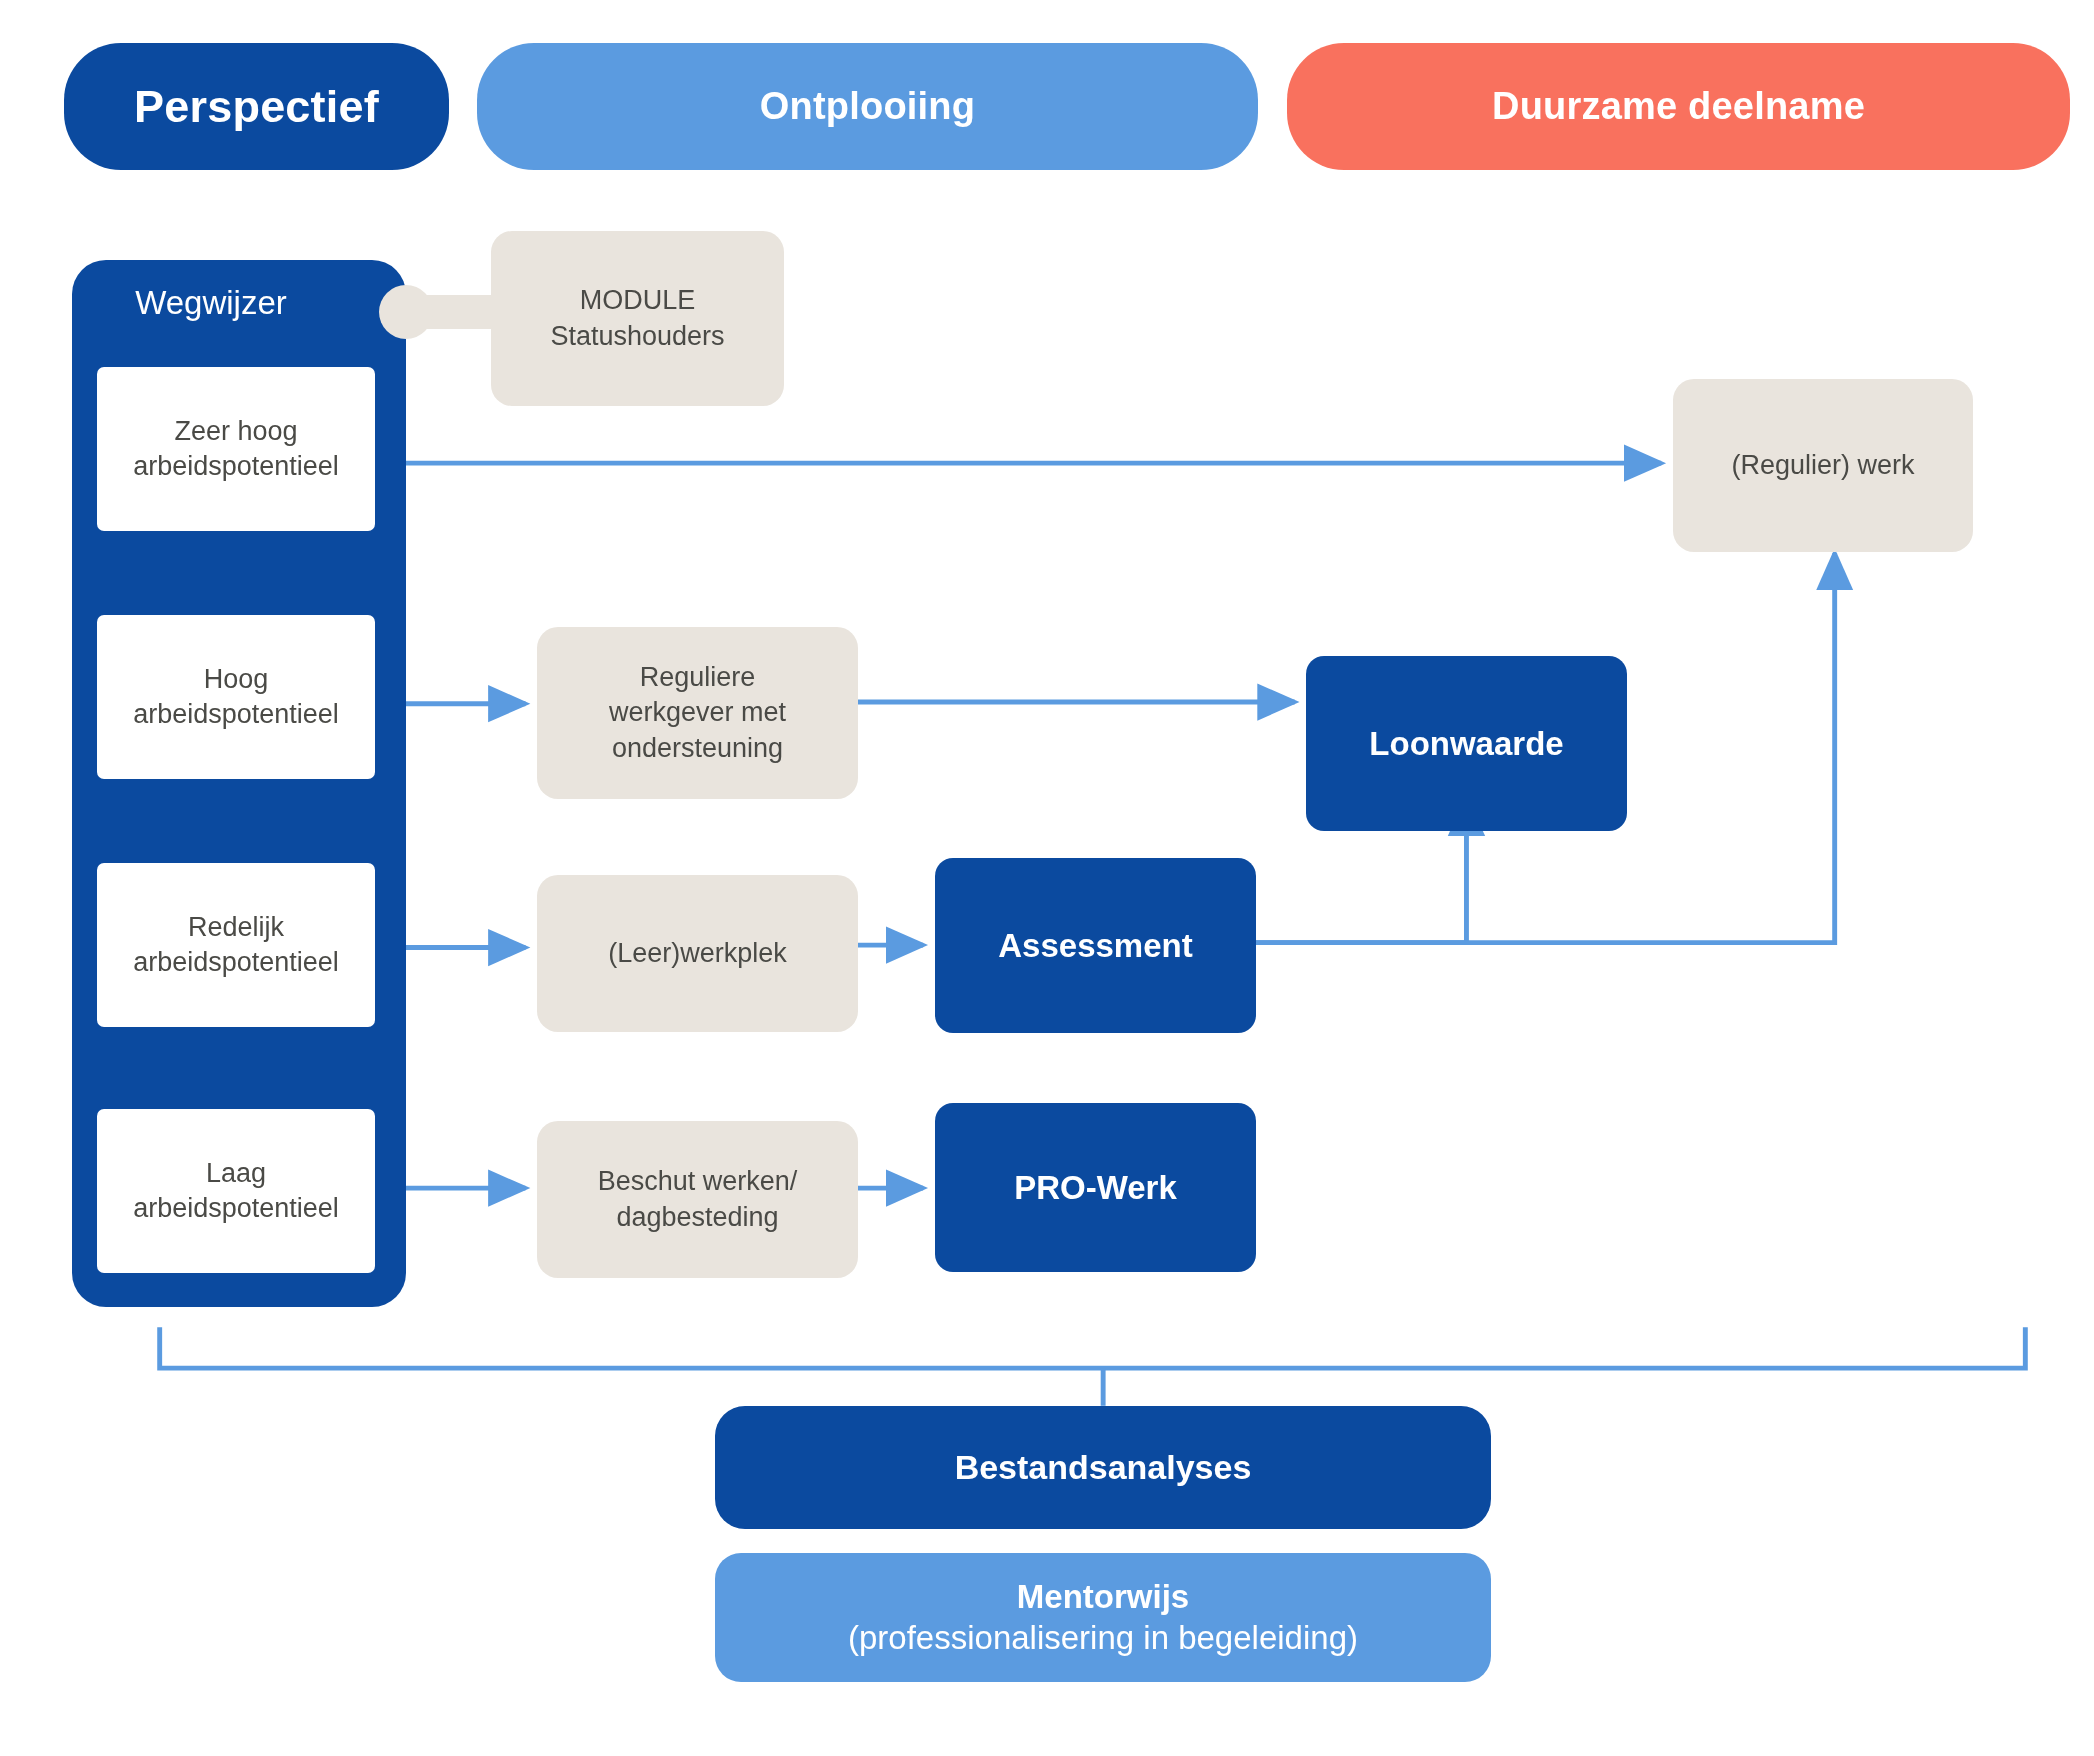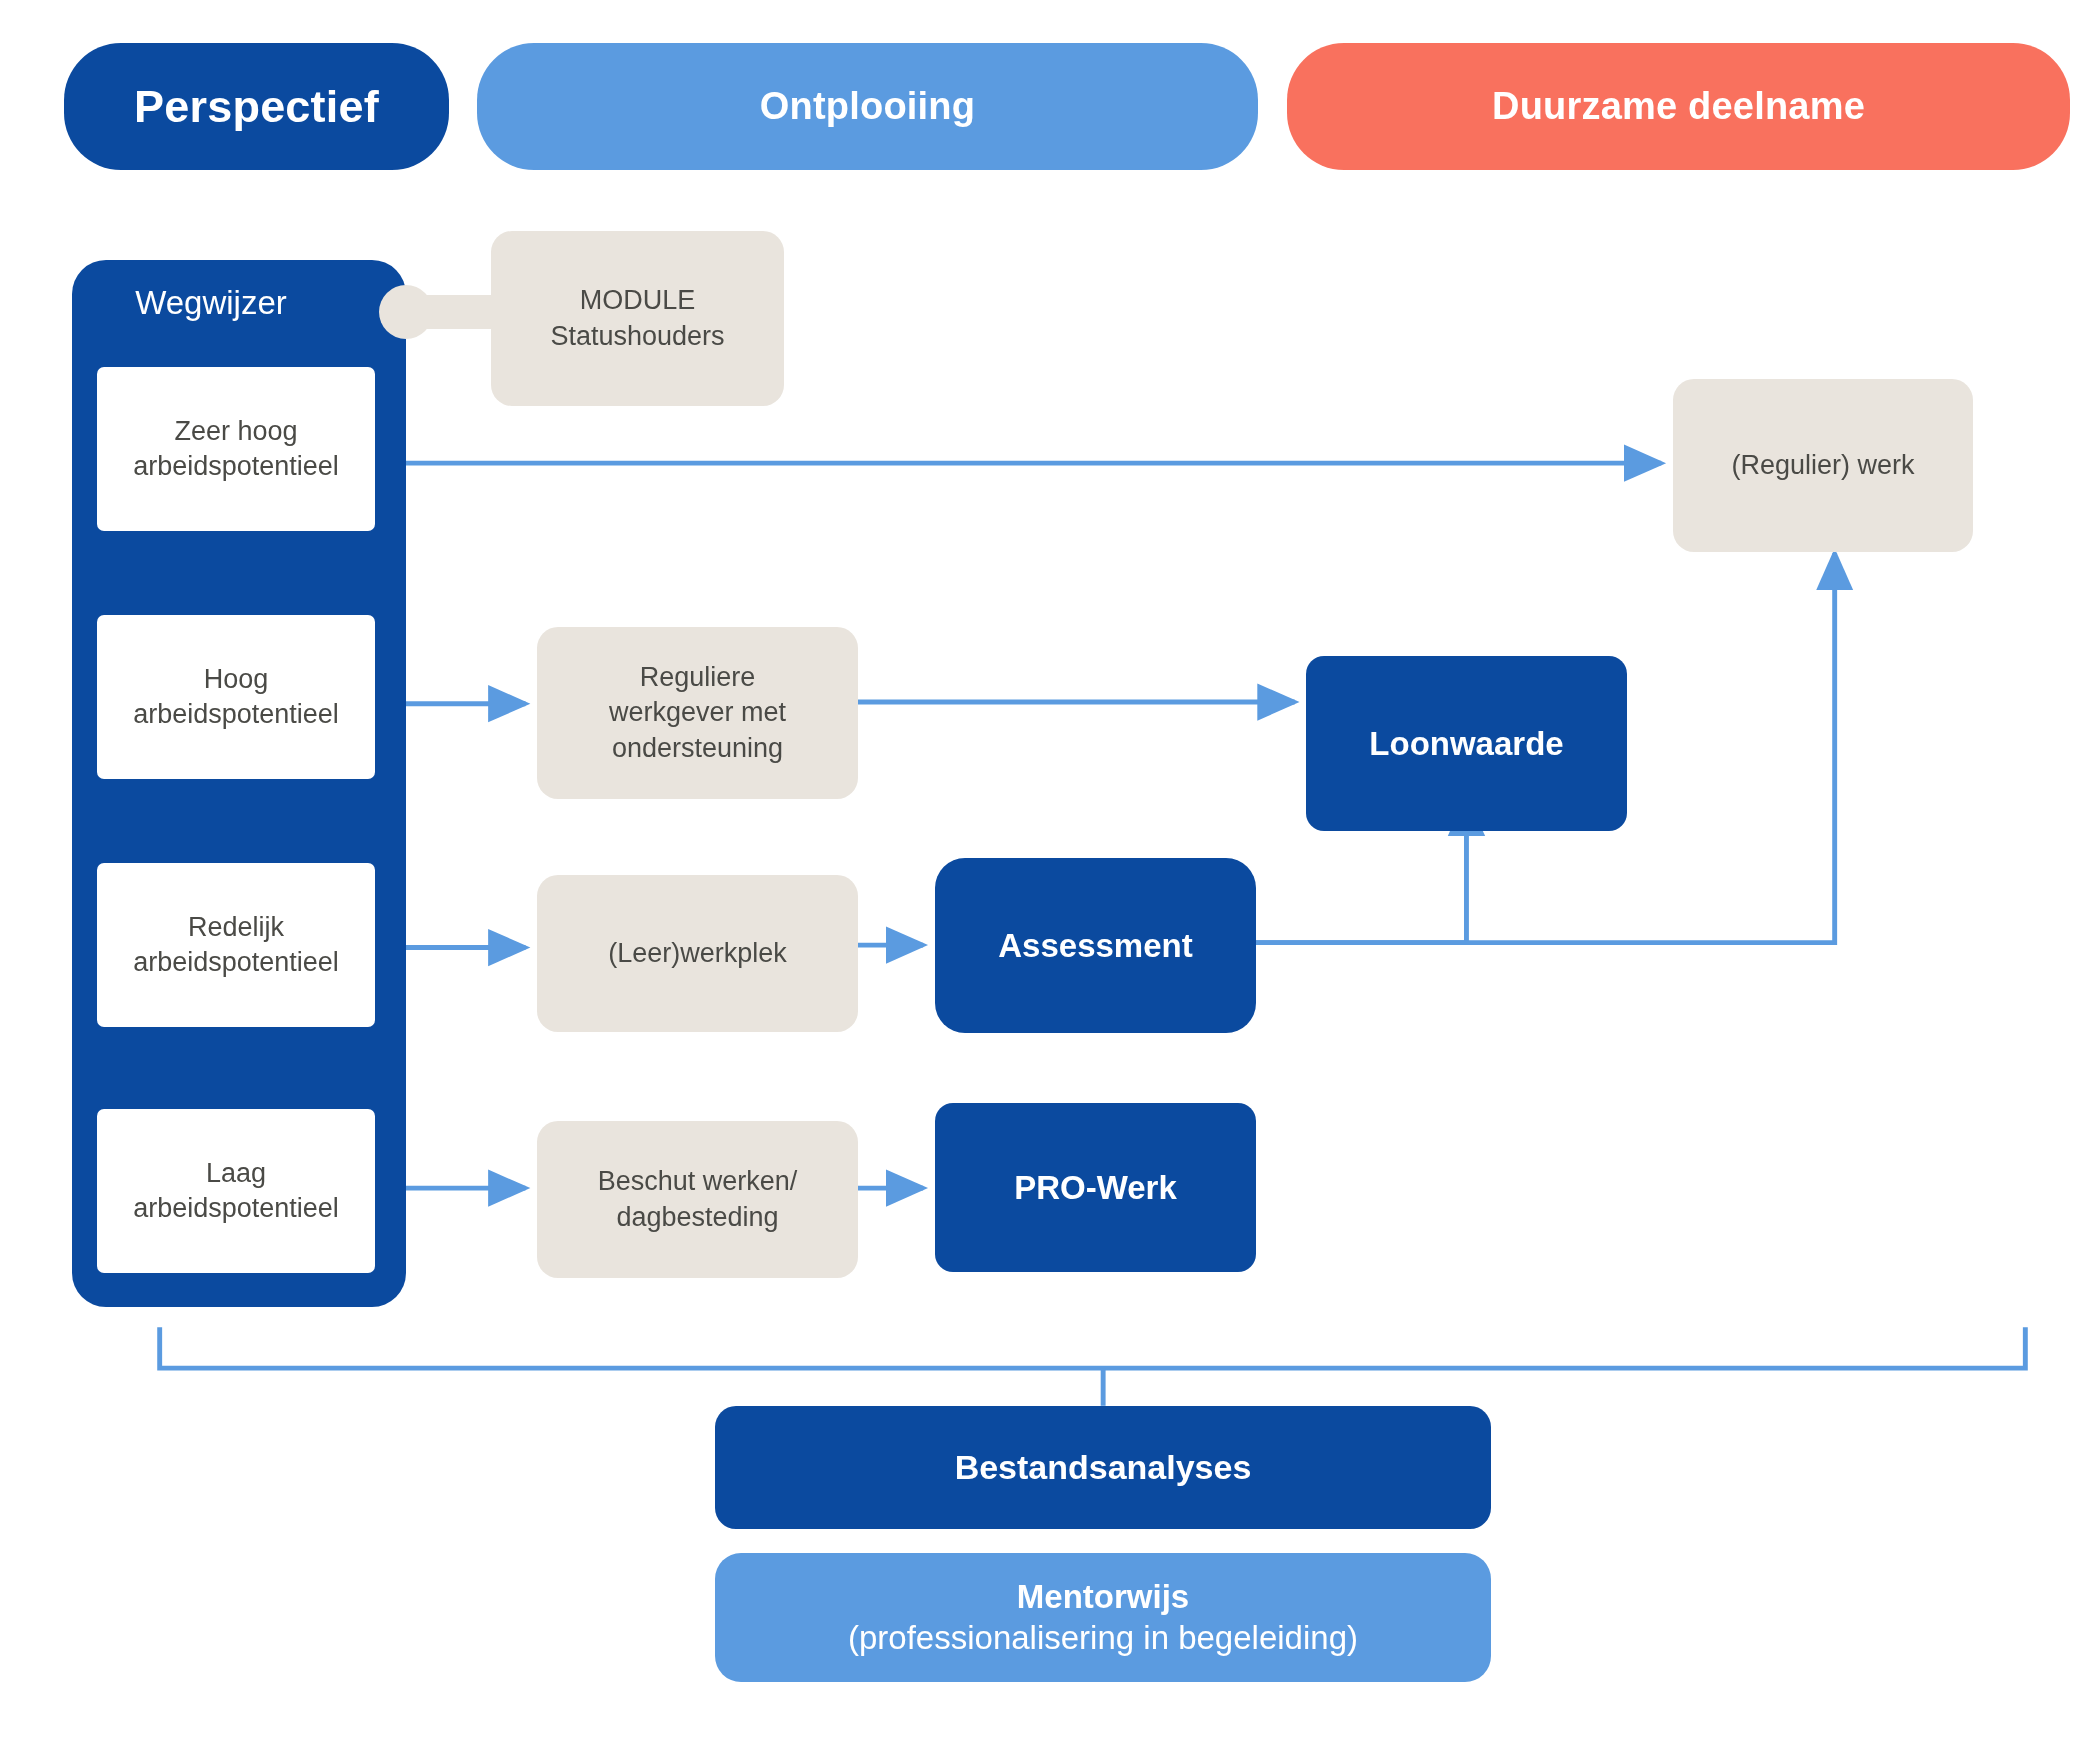--- a/index.html
+++ b/index.html
@@ -38,23 +38,23 @@
   .reg-werkgever{left:537px;top:615px;width:321px;height:172px;}
   .leerwerkplek{left:537px;top:863px;width:321px;height:157px;}
   .beschut{left:537px;top:1109px;width:321px;height:157px;}
   .regulier-werk{left:1673px;top:367px;width:300px;height:173px;}
 
   .navy{position:absolute;background:#0B4A9F;border-radius:18px;
         display:flex;align-items:center;justify-content:center;text-align:center;
         color:#ffffff;font-weight:bold;font-size:33px;line-height:1.2;
         padding:0 9.8px;box-sizing:border-box;}
   .loonwaarde{left:1306px;top:612px;width:321px;height:175px;margin-top:44px;}
-  .assessment{left:935px;top:858px;width:321px;height:175px;border-radius:30px;}
+  .assessment{left:935px;top:858px;width:321px;height:175px;}
   .prowerk{left:935px;top:1103px;width:321px;height:169px;}
-  .bestandsanalyses{left:715px;top:1406px;width:776px;height:123px;font-size:34px;border-radius:21px;}
+  .bestandsanalyses{left:715px;top:1406px;width:776px;height:123px;font-size:34px;border-radius:30px;}
 
   .midblue{position:absolute;background:#5B9BE0;border-radius:26px;
            display:flex;align-items:center;justify-content:center;text-align:center;
            color:#ffffff;font-size:33px;line-height:1.22;padding:0 13px;box-sizing:border-box;}
   .mentorwijs{left:715px;top:1553px;width:776px;height:129px;}
   .mentorwijs .mw-strong{font-weight:bold;}
 
   svg.links{position:absolute;left:0;top:0;width:2095px;height:1756px;pointer-events:none;}
 </style>
 </head>

